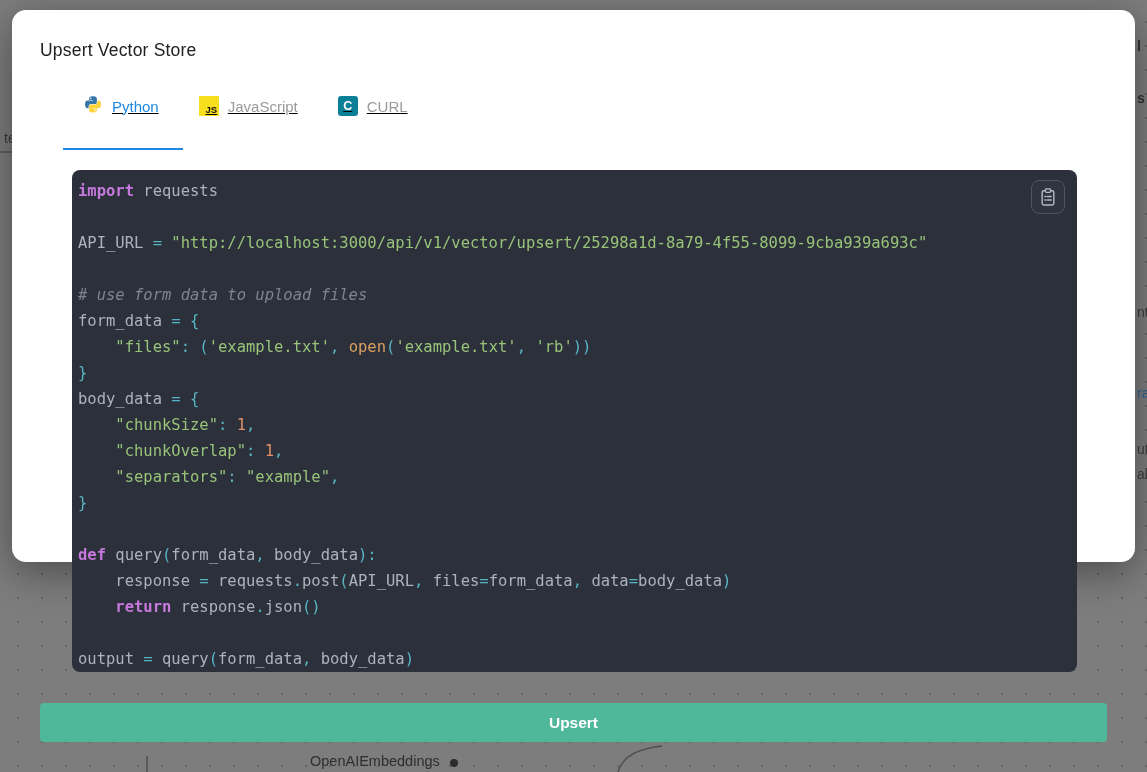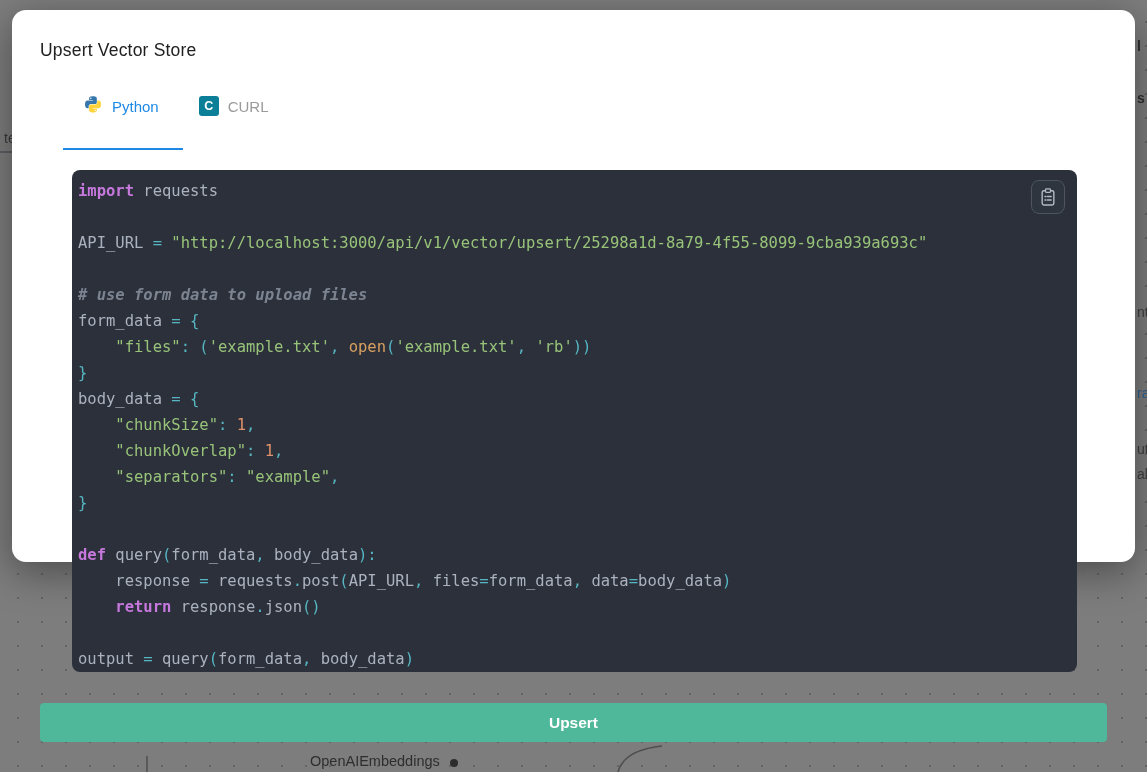--- a/index.html
+++ b/index.html
@@ -20,21 +20,21 @@
   .bg-vline { position:absolute; left:146px; top:756px; width:2px; height:16px; background:#5a5a5a; }
   .bg-curve { position:absolute; left:610px; top:742px; }
 
   
   .modal { position:absolute; left:12px; top:10px; width:1123px; height:552px;
     background:#ffffff; border-radius:14px; box-shadow:0 10px 40px rgba(0,0,0,.4); }
   .modal-title { position:absolute; left:28px; top:30px; font-size:17.5px;
     font-weight:500; color:#212121; letter-spacing:.2px; }
 
   
-  .tabs { position:absolute; left:51px; top:76px; display:flex; }
+  .tabs { position:absolute; left:51px; top:76px; display:flex;text-decoration:underline; }
   .tab { display:flex; align-items:center; justify-content:center; gap:9px;
     height:40px; padding:0 20px; cursor:pointer; font-size:15px; font-weight:500;
     color:#9a9a9a; }
   .tab.active { color:var(--accent, #1e88e5); }
   .tab-indicator { position:absolute; left:0; top:62px; width:120px; height:2px;
     background:var(--accent, #1e88e5); }
   .icon-js { width:20px; height:20px; background:#f7df1e; display:flex;
     align-items:flex-end; justify-content:flex-end; }
   .icon-js span { font-size:9.5px; font-weight:700; color:#111; padding:0 1.5px 1px 0; letter-spacing:0; }
   .icon-curl { width:20px; height:20px; background:#0b7f98; border-radius:3px;
@@ -45,21 +45,21 @@
   .code-block { position:absolute; left:60px; top:160px; width:1005px; height:502px;
     background:var(--code-bg, #2b303b); border-radius:8px; padding:8px 8px 6px 6px;
     overflow:hidden; }
   .code { font-family:"DejaVu Sans Mono","Liberation Mono",monospace;
     font-size:15.5px; line-height:26px; white-space:pre; color:var(--c-pln,#abb2bf); }
   .cl { height:26px; }
   .tk-kw  { color:var(--c-kw,  #c678dd); font-weight:700; }
   .tk-str { color:var(--c-str, #98c379); }
   .tk-num { color:var(--c-num, #e0936a); }
   .tk-pun { color:var(--c-pun, #56b6c2); }
-  .tk-com { color:var(--c-com, #7d8491); font-style:italic;font-weight:bold; }
+  .tk-com { color:var(--c-com, #7d8491); font-style:italic; }
   .tk-fn  { color:var(--c-fn,  #d9a05f); }
   .tk-pln { color:var(--c-pln, #abb2bf); }
   .copy-btn { position:absolute; right:12px; top:10px; width:34px; height:34px;
     background:#2f353f; border:1px solid #4d5462; border-radius:8px;
     display:flex; align-items:center; justify-content:center; cursor:pointer; }
 
   
   .upsert-btn { position:absolute; left:28px; top:693px; width:1067px; height:39px;
     background:var(--green, #4fb79a); border:none; border-radius:4px;
     color:#ffffff; font-family:"Liberation Sans",sans-serif; font-size:15.5px;
@@ -92,20 +92,26 @@
 
   <div class="tabs">
     <div class="tab active">
       <svg width="20" height="20" viewBox="0 0 128 128">
         <path fill="#3776ab" d="M63.391 1.988c-4.222.02-8.252.379-11.8 1.007-10.45 1.846-12.346 5.71-12.346 12.837v9.411h24.693v3.137H29.977c-7.176 0-13.46 4.313-15.426 12.521-2.268 9.405-2.368 15.275 0 25.096 1.755 7.311 5.947 12.519 13.124 12.519h8.491V67.234c0-8.151 7.051-15.34 15.426-15.34h24.665c6.866 0 12.346-5.654 12.346-12.548V15.833c0-6.693-5.646-11.72-12.346-12.837-4.244-.706-8.645-1.027-12.866-1.008zM50.037 9.557c2.55 0 4.634 2.117 4.634 4.721 0 2.593-2.083 4.69-4.634 4.69-2.56 0-4.633-2.097-4.633-4.69-.001-2.604 2.073-4.721 4.633-4.721z"></path>
         <path fill="#ffd43b" d="M91.682 28.38v10.966c0 8.5-7.208 15.655-15.426 15.655H51.591c-6.756 0-12.346 5.783-12.346 12.549v23.515c0 6.691 5.818 10.628 12.346 12.547 7.816 2.297 15.312 2.713 24.665 0 6.216-1.801 12.346-5.423 12.346-12.547v-9.412H63.938v-3.138h37.012c7.176 0 9.852-5.005 12.348-12.519 2.578-7.735 2.467-15.174 0-25.096-1.774-7.145-5.161-12.521-12.348-12.521h-9.268zM77.809 87.927c2.561 0 4.634 2.097 4.634 4.692 0 2.602-2.074 4.719-4.634 4.719-2.55 0-4.633-2.117-4.633-4.719 0-2.595 2.083-4.692 4.633-4.692z"></path>
       </svg>
       <span>Python</span>
     </div>
     <div class="tab">
+      <div class="icon-js">
+          <span>JS</span>
+        </div>
+      <span>JavaScript</span>
+    </div>
+    <div class="tab">
       <div class="icon-curl">
           <span>C</span>
         </div>
       <span>CURL</span>
     </div>
     <div class="tab-indicator"></div>
   </div>
 
   <div class="code-block">
     <div class="code"><div class="cl"><span class="tk-kw">import</span><span class="tk-pln"> requests</span></div><div class="cl">&nbsp;</div><div class="cl"><span class="tk-pln">API_URL </span><span class="tk-pun">=</span><span class="tk-pln"> </span><span class="tk-str">"http://localhost:3000/api/v1/vector/upsert/25298a1d-8a79-4f55-8099-9cba939a693c"</span></div><div class="cl">&nbsp;</div><div class="cl"><span class="tk-com"># use form data to upload files</span></div><div class="cl"><span class="tk-pln">form_data </span><span class="tk-pun">=</span><span class="tk-pln"> </span><span class="tk-pun">{</span></div><div class="cl"><span class="tk-pln">    </span><span class="tk-str">"files"</span><span class="tk-pun">:</span><span class="tk-pln"> </span><span class="tk-pun">(</span><span class="tk-str">'example.txt'</span><span class="tk-pun">,</span><span class="tk-pln"> </span><span class="tk-fn">open</span><span class="tk-pun">(</span><span class="tk-str">'example.txt'</span><span class="tk-pun">,</span><span class="tk-pln"> </span><span class="tk-str">'rb'</span><span class="tk-pun">))</span></div><div class="cl"><span class="tk-pun">}</span></div><div class="cl"><span class="tk-pln">body_data </span><span class="tk-pun">=</span><span class="tk-pln"> </span><span class="tk-pun">{</span></div><div class="cl"><span class="tk-pln">    </span><span class="tk-str">"chunkSize"</span><span class="tk-pun">:</span><span class="tk-pln"> </span><span class="tk-num">1</span><span class="tk-pun">,</span></div><div class="cl"><span class="tk-pln">    </span><span class="tk-str">"chunkOverlap"</span><span class="tk-pun">:</span><span class="tk-pln"> </span><span class="tk-num">1</span><span class="tk-pun">,</span></div><div class="cl"><span class="tk-pln">    </span><span class="tk-str">"separators"</span><span class="tk-pun">:</span><span class="tk-pln"> </span><span class="tk-str">"example"</span><span class="tk-pun">,</span></div><div class="cl"><span class="tk-pun">}</span></div><div class="cl">&nbsp;</div><div class="cl"><span class="tk-kw">def</span><span class="tk-pln"> query</span><span class="tk-pun">(</span><span class="tk-pln">form_data</span><span class="tk-pun">,</span><span class="tk-pln"> body_data</span><span class="tk-pun">):</span></div><div class="cl"><span class="tk-pln">    response </span><span class="tk-pun">=</span><span class="tk-pln"> requests</span><span class="tk-pun">.</span><span class="tk-pln">post</span><span class="tk-pun">(</span><span class="tk-pln">API_URL</span><span class="tk-pun">,</span><span class="tk-pln"> files</span><span class="tk-pun">=</span><span class="tk-pln">form_data</span><span class="tk-pun">,</span><span class="tk-pln"> data</span><span class="tk-pun">=</span><span class="tk-pln">body_data</span><span class="tk-pun">)</span></div><div class="cl"><span class="tk-pln">    </span><span class="tk-kw">return</span><span class="tk-pln"> response</span><span class="tk-pun">.</span><span class="tk-pln">json</span><span class="tk-pun">()</span></div><div class="cl">&nbsp;</div><div class="cl"><span class="tk-pln">output </span><span class="tk-pun">=</span><span class="tk-pln"> query</span><span class="tk-pun">(</span><span class="tk-pln">form_data</span><span class="tk-pun">,</span><span class="tk-pln"> body_data</span><span class="tk-pun">)</span></div></div>

